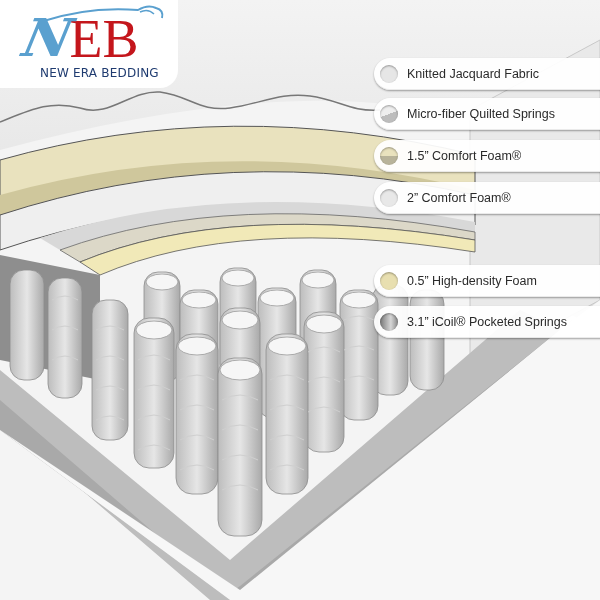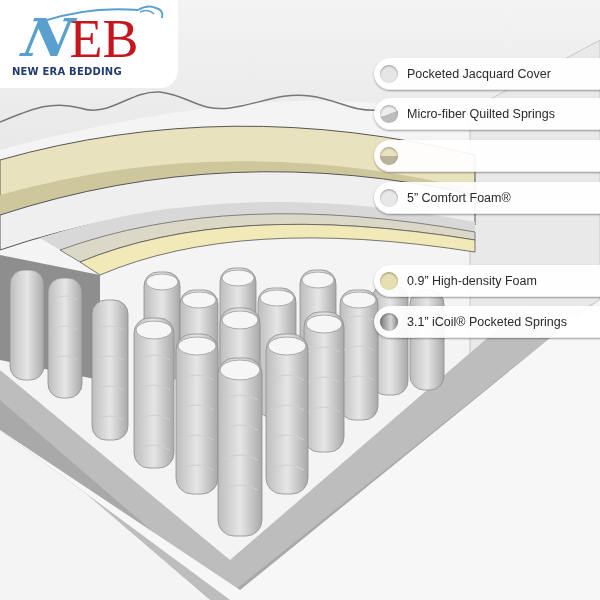--- a/index.html
+++ b/index.html
@@ -32,23 +32,23 @@
       letter-spacing: -2px;
       transform: skewX(-12deg);
     }
     .logo-eb {
       font-family: "Liberation Serif", serif;
       font-size: 54px; line-height: 50px;
       color: #c4161c;
       margin-left: 0;
     }
     .logo-tagline {
-      position: absolute; left: 12px; top: 66px;
+      position: absolute; left: 40px; top: 66px;
       font-family: "DejaVu Sans", sans-serif;
-      font-weight: bold; font-size: 10px;
+      font-weight: normal; font-size: 12px;
       color: #1f3b70; letter-spacing: 0.2px;
     }
 
     .labels { position: absolute; left: 374px; top: 0; width: 226px; height: 600px; }
     .label-pill {
       position: absolute; left: 0; width: 240px; height: 32px;
       background: rgba(255,255,255,0.93);
       border-radius: 16px 0 0 16px;
       box-shadow: 0 1px 2px rgba(0,0,0,0.35), inset 0 -1px 0 rgba(0,0,0,0.08);
       display: flex; align-items: center;
@@ -163,35 +163,36 @@
     <div class="logo-letters">
       <span class="logo-n">N</span>
       <span class="logo-eb">EB</span>
     </div>
     <div class="logo-tagline">NEW ERA BEDDING</div>
   </div>
 
   <div class="labels">
     <div class="label-pill" style="top:58px">
       <span class="swatch" style="background:#e6e6e6"></span>
-      <span class="label-text">Pocketed Jacquard Cover</span>
+      <span class="label-text">Knitted Jacquard Fabric</span>
     </div>
     <div class="label-pill" style="top:98px">
       <span class="swatch" style="background:linear-gradient(160deg,#eee 50%,#bdbdbd 50%)"></span>
       <span class="label-text">Micro-fiber Quilted Springs</span>
     </div>
     <div class="label-pill" style="top:140px">
       <span class="swatch" style="background:linear-gradient(180deg,#e9e2be 50%,#b8b39a 50%)"></span>
+      <span class="label-text">1.5” Comfort Foam®</span>
     </div>
     <div class="label-pill" style="top:182px">
       <span class="swatch" style="background:#e8e8e8"></span>
-      <span class="label-text">5” Comfort Foam®</span>
+      <span class="label-text">2” Comfort Foam®</span>
     </div>
     <div class="label-pill" style="top:265px">
       <span class="swatch" style="background:#e8dfb0"></span>
-      <span class="label-text">0.9” High-density Foam</span>
+      <span class="label-text">0.5” High-density Foam</span>
     </div>
     <div class="label-pill" style="top:306px">
       <span class="swatch" style="background:linear-gradient(90deg,#777,#d6d6d6 60%,#888)"></span>
       <span class="label-text">3.1” iCoil® Pocketed Springs</span>
     </div>
   </div>
 </div>
 
 </body></html>

